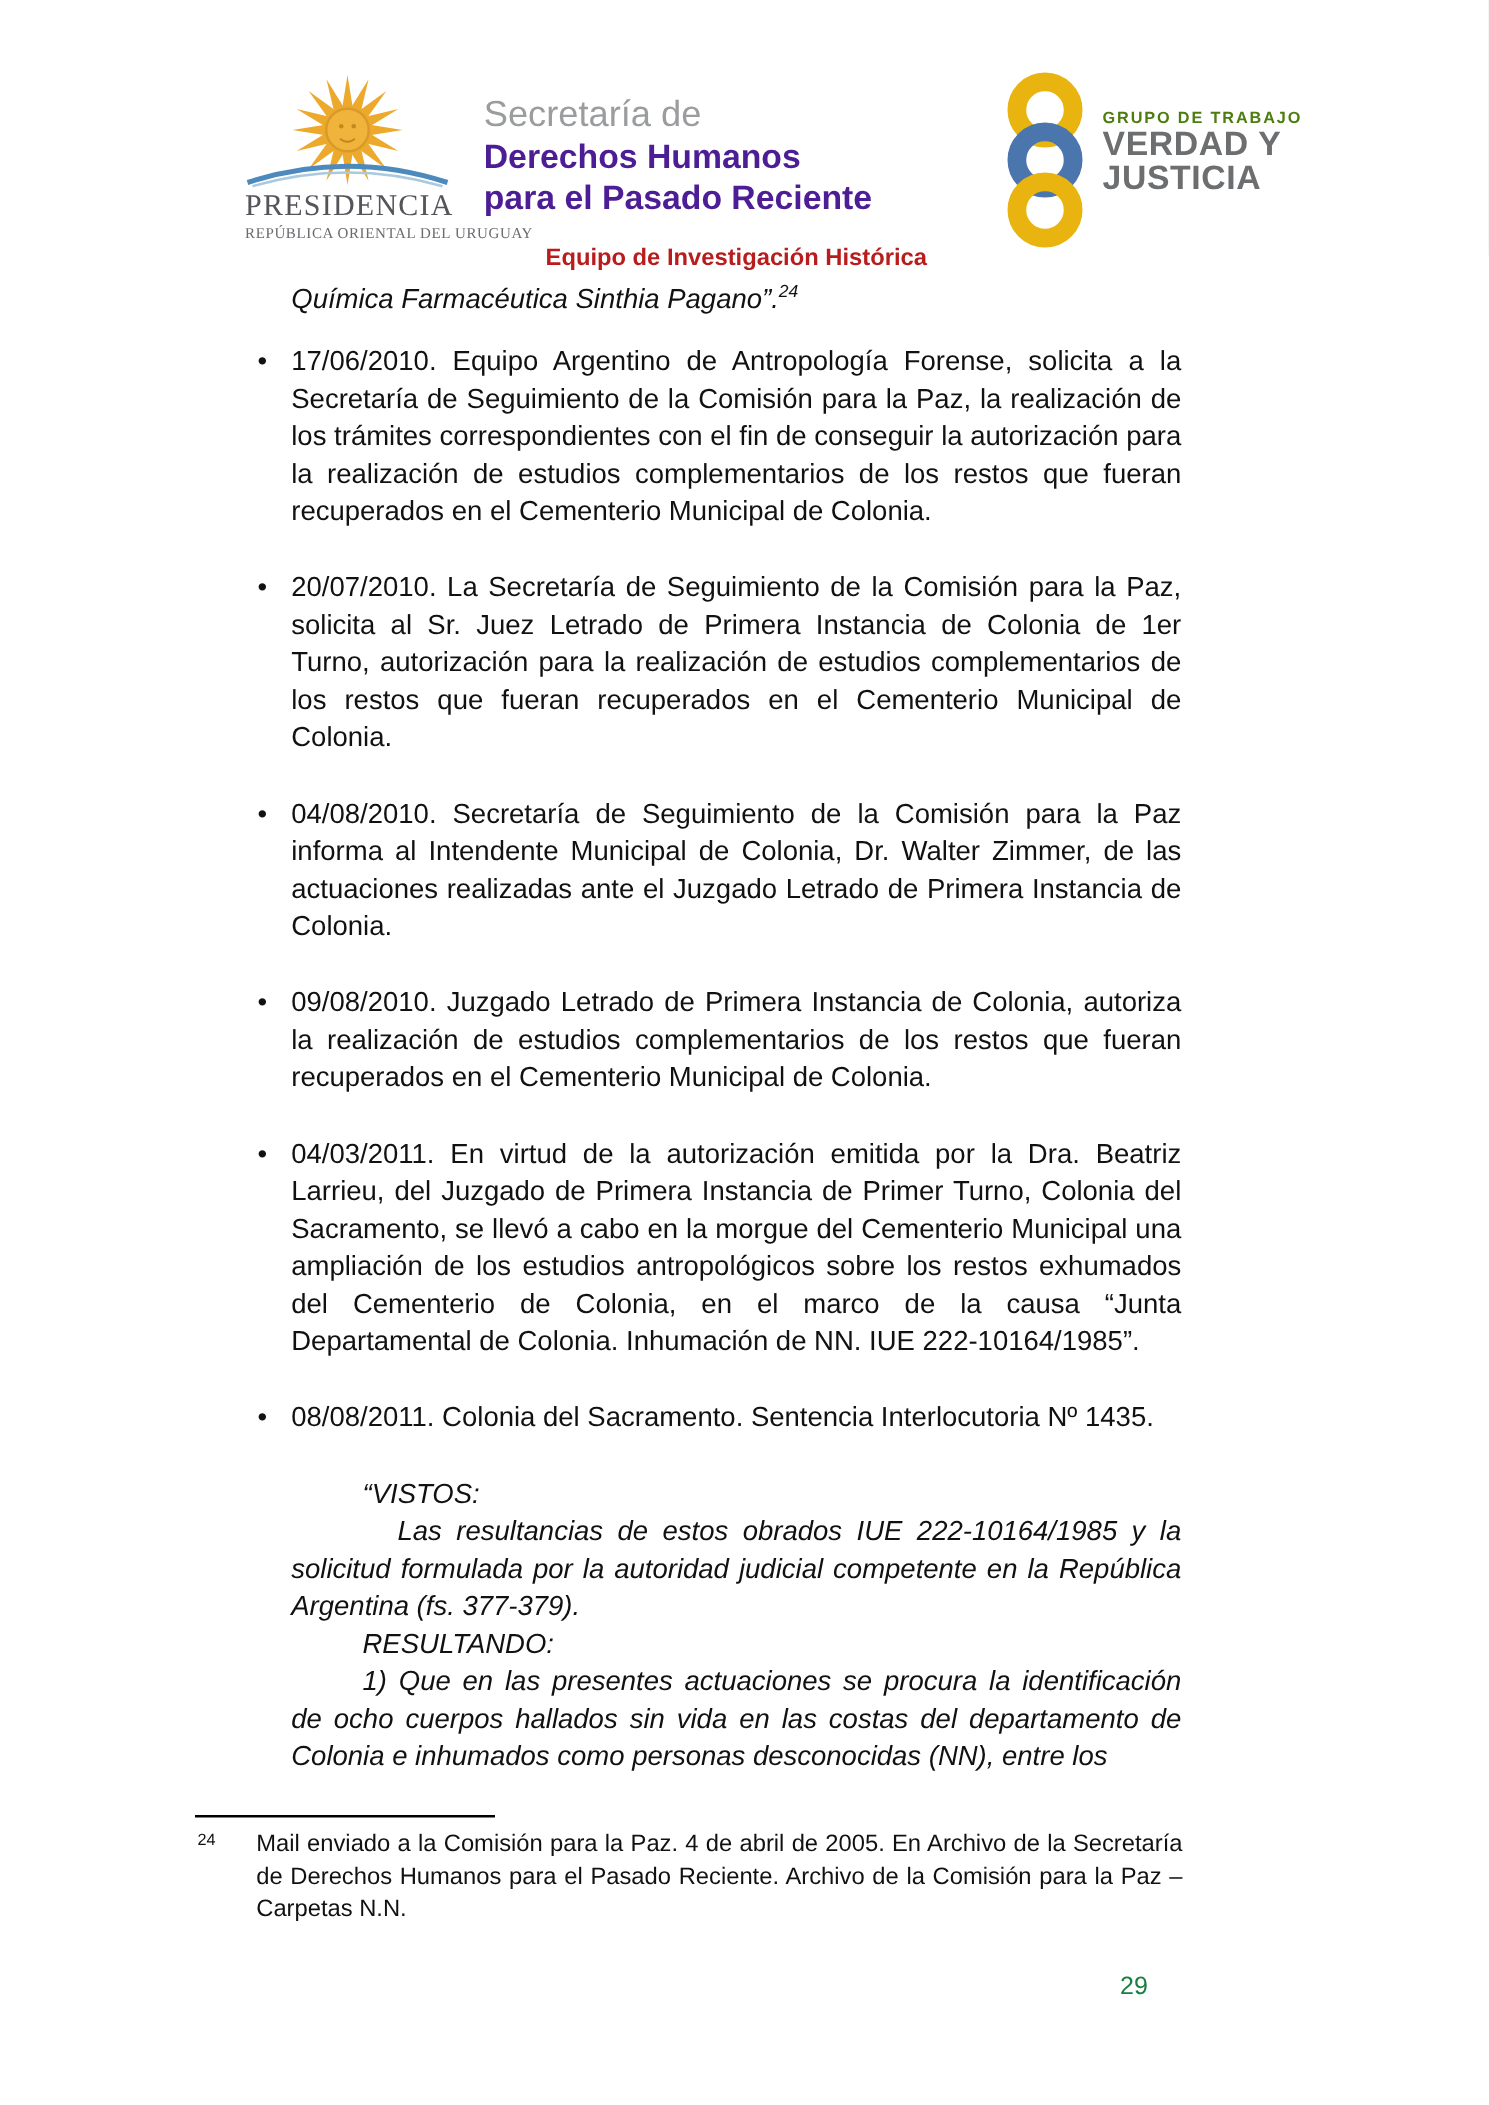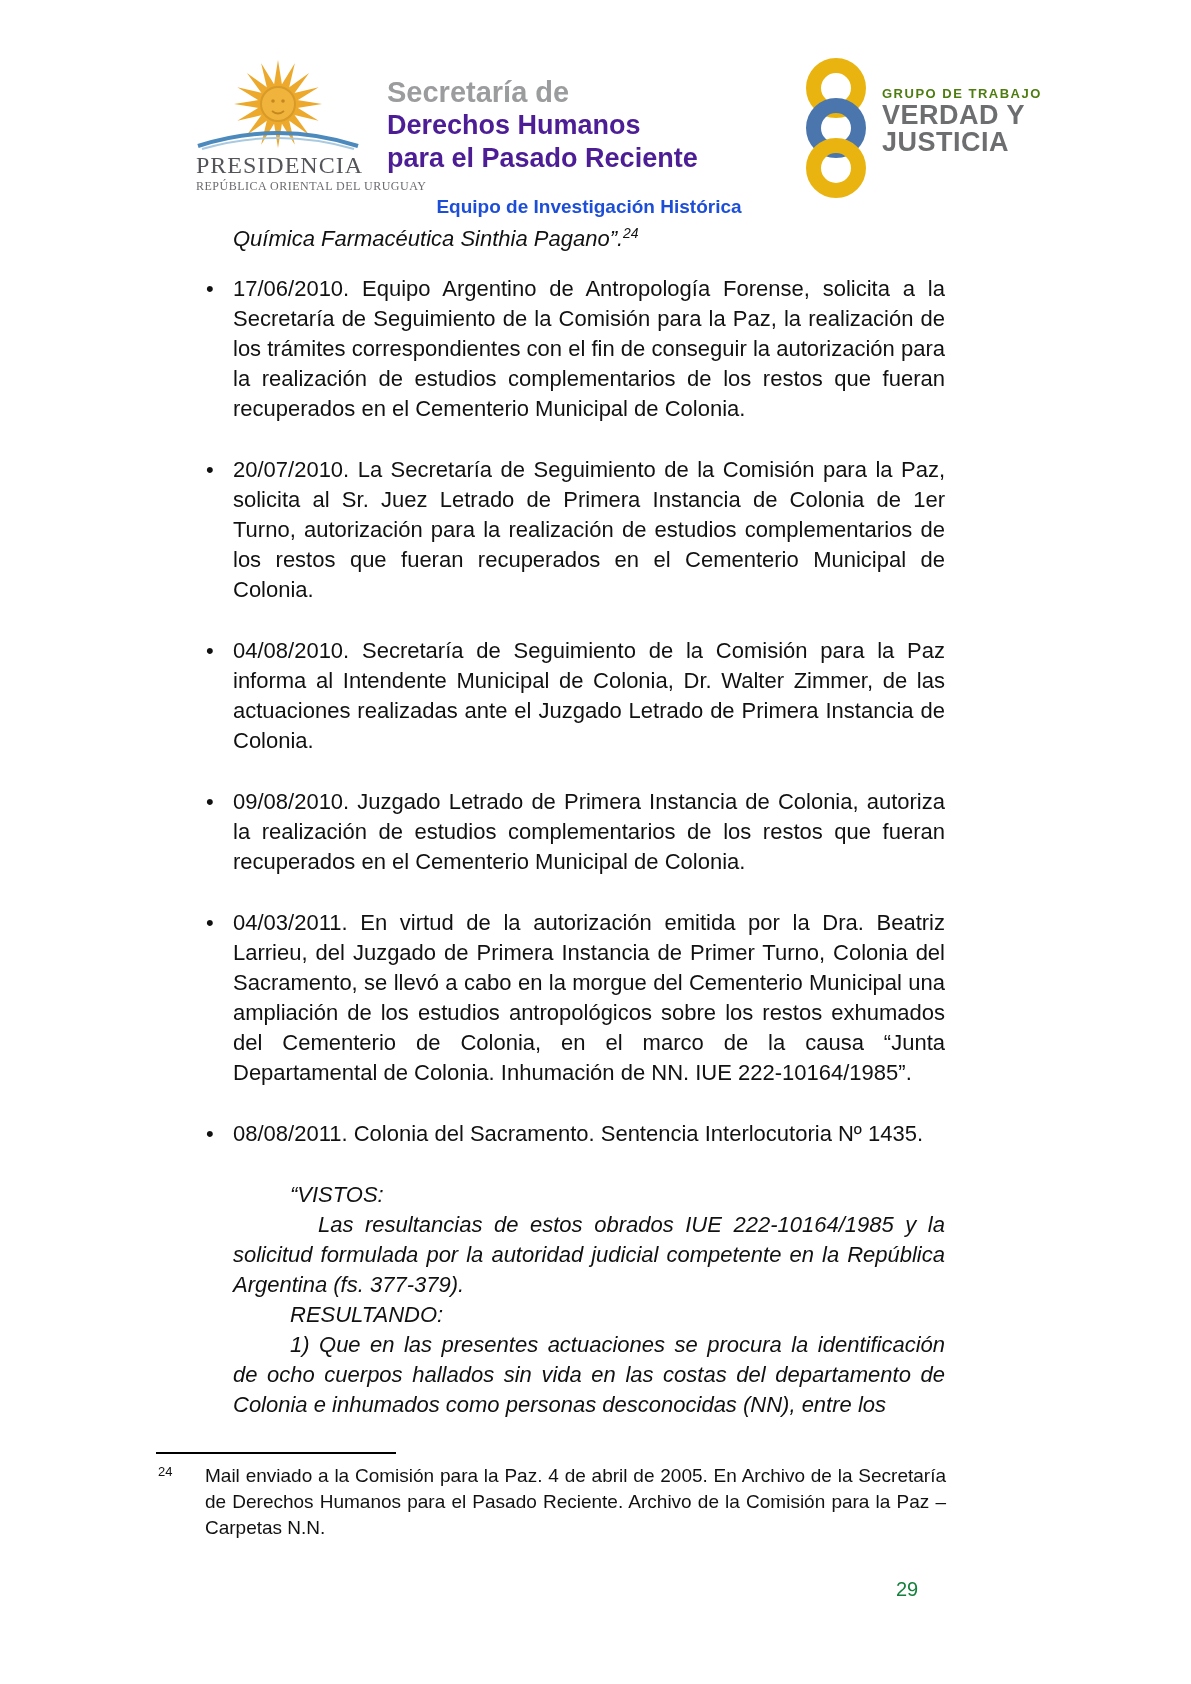--- a/index.html
+++ b/index.html
@@ -24,40 +24,40 @@
     white-space:nowrap;
   }
   .pres-sub {
     font-family:"Liberation Serif", serif;
     font-size:12px; letter-spacing:0.5px; color:#6a6b6f; line-height:12px; margin-top:2px;
     white-space:nowrap;
   }
 
   
   .sdh { position:absolute; left:387px; top:76px; line-height:33px; white-space:nowrap; }
-  .sdh-light { font-size:29px; color:#9b9c9e; font-weight:700; }
+  .sdh-light { font-size:29px; color:#9b9c9e; font-weight:400; }
   .sdh-bold  { font-size:27px; color:#4c1d95; font-weight:bold; }
 
   
   .gtvj { position:absolute; left:806px; top:58px; }
   .rings { position:relative; width:64px; height:142px; }
   .ring { position:absolute; left:0; width:60px; height:60px; border-radius:50%; box-sizing:border-box; }
   .ring-yellow { border:15px solid #e9b410; }
   .ring-blue   { border:15px solid #4b76ad; }
   .ring-1 { top:0;    z-index:1; }
   .ring-2 { top:40px; z-index:2; }
   .ring-3 { top:80px; z-index:3; }
   .gtvj-text { position:absolute; left:76px; top:28px; white-space:nowrap; }
   .gtvj-small { font-size:13px; letter-spacing:1.5px; color:#4d7c0f; line-height:16px;font-weight:bold; }
   .gtvj-big   { font-size:27px; font-weight:bold; color:#6d6e70; line-height:27px; letter-spacing:0.5px; }
 
   
   .doc-heading {
     position:absolute; left:233px; top:196px; width:712px;
-    text-align:center; font-weight:bold; font-size:19px; color:#1d4ed8;
+    text-align:center; font-weight:bold; font-size:19px; color:#b91c1c;
   }
   .content {
     position:absolute; left:233px; top:224px; width:712px;
     font-size:22px; line-height:30px; text-align:justify;
   }
   .intro { font-style:italic; margin:0 0 12px 0; text-align:left; }
   sup.fref { font-size:14px; font-style:italic; vertical-align:super; line-height:0; }
 
   ul.events { list-style:none; margin:20px 0 0 0; padding:0; }
   ul.events li { position:relative; margin:0 0 31px 0; }

